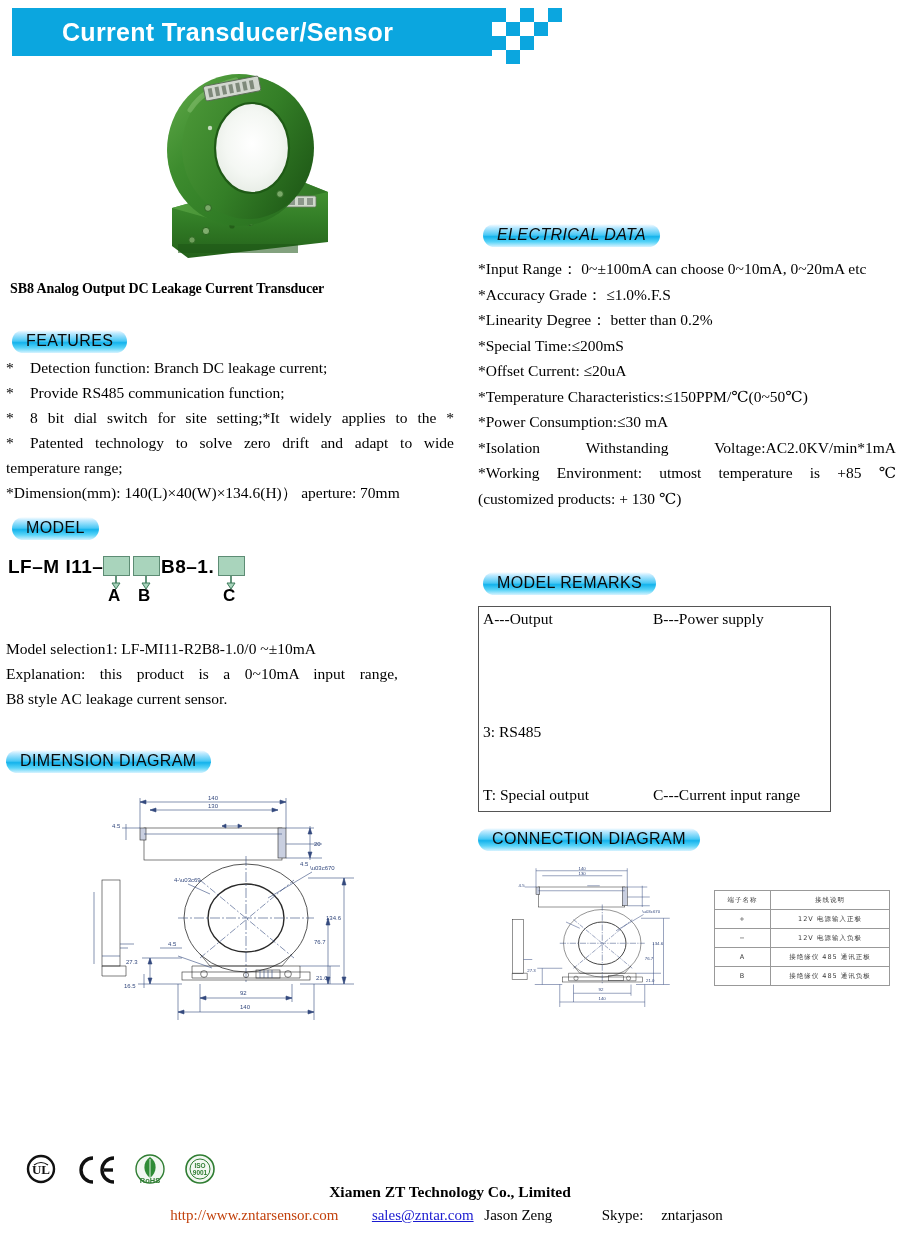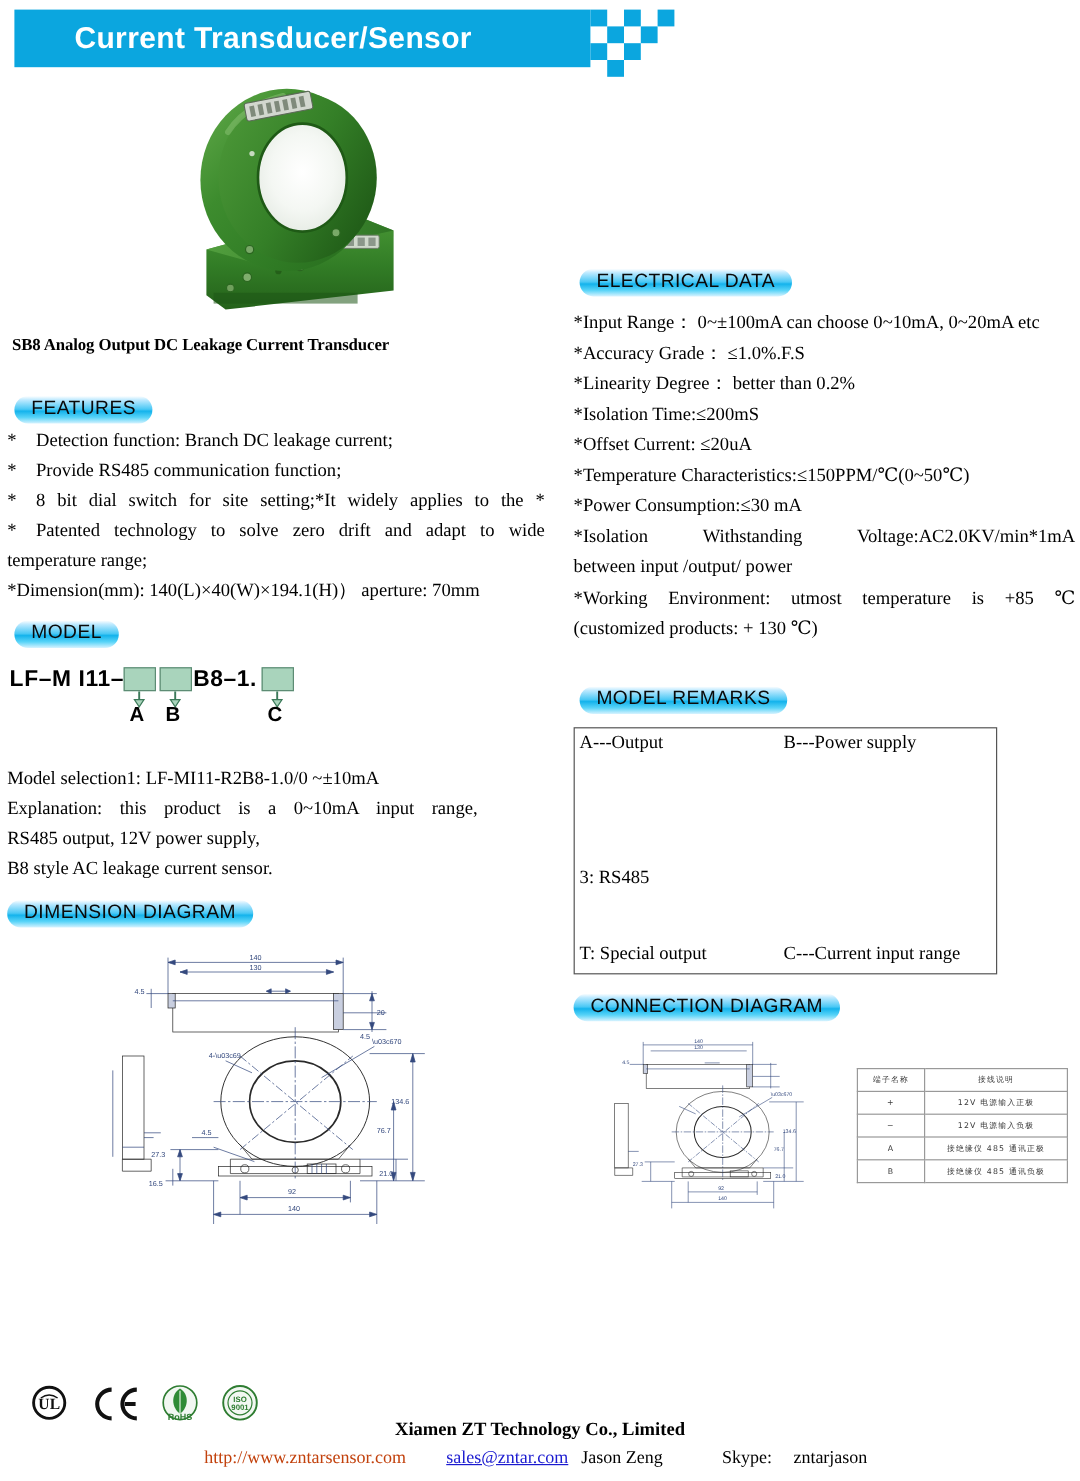--- a/index.html
+++ b/index.html
@@ -74,21 +74,21 @@
     color: #0a0a0a;
     padding: 2px 14px 3px 14px;
     line-height: 18px;
     letter-spacing: .4px;
     white-space: nowrap;
   }
 
   .sec-features  { position: absolute; left: 12px;  top: 330px; }
   .sec-model     { position: absolute; left: 12px;  top: 517px; }
   .sec-dim       { position: absolute; left: 6px;   top: 750px; text-align: center; }
-  .sec-elec      { position: absolute; left: 483px; top: 224px; }
+  .sec-elec      { position: absolute; left: 483px; top: 224px; font-style: italic; }
   .sec-remarks   { position: absolute; left: 483px; top: 572px; }
   .sec-conn      { position: absolute; left: 478px; top: 828px; }
 
   
   .features {
     position: absolute;
     left: 6px; top: 355px;
     width: 448px;
     font-size: 15.5px;
     line-height: 25px;
@@ -326,21 +326,21 @@
   </div>
   <div class="feat-row">
     <span class="feat-star">*</span>
     <span class="feat-txt j">8 bit dial switch for site setting;*It widely applies to the *</span>
   </div>
   <div class="feat-row">
     <span class="feat-star">*</span>
     <span class="feat-txt j">Patented technology to solve zero drift and adapt to wide</span>
   </div>
   <div class="feat-plain">temperature range;</div>
-  <div class="feat-plain">*Dimension(mm): 140(L)×40(W)×194.1(H)）   aperture: 70mm</div>
+  <div class="feat-plain">*Dimension(mm): 140(L)×40(W)×134.6(H)）   aperture: 70mm</div>
 </div>
 
 <div class="sec-model">
   <span class="badge">MODEL</span>
 </div>
 
 <div class="model-code">
   <span class="mc-text" style="left:0px;">LF–M I11–</span>
   <span class="mc-box" style="left:95px;"></span>
   <span class="mc-box" style="left:125px;"></span>
@@ -361,21 +361,20 @@
   </svg>
 
   <span class="mc-lab" style="left:100px;">A</span>
   <span class="mc-lab" style="left:130px;">B</span>
   <span class="mc-lab" style="left:215px;">C</span>
 </div>
 
 <div class="model-expl">
   <div>Model selection1: LF-MI11-R2B8-1.0/0 ~±10mA</div>
   <div class="j">Explanation: this product is a 0~10mA input range,</div>
-  <div>RS485 output, 12V power supply,</div>
   <div>B8 style AC leakage current sensor.</div>
 </div>
 
 <div class="sec-dim">
   <span class="badge">DIMENSION DIAGRAM</span>
 </div>
 
 <div class="dim-diagram">
   <svg width="292" height="240" viewBox="0 0 292 240">
     <g stroke="#34497e" fill="none" stroke-width="0.6">
@@ -493,26 +492,25 @@
 </div>
 
 <div class="sec-elec">
   <span class="badge">ELECTRICAL DATA</span>
 </div>
 
 <div class="elec">
   <div>*Input Range： 0~±100mA can choose 0~10mA, 0~20mA etc</div>
   <div>*Accuracy Grade： ≤1.0%.F.S</div>
   <div>*Linearity Degree： better than 0.2%</div>
-  <div>*Isolation Time:≤200mS</div>
+  <div>*Special Time:≤200mS</div>
   <div>*Offset Current: ≤20uA</div>
   <div>*Temperature Characteristics:≤150PPM/℃(0~50℃)</div>
   <div>*Power Consumption:≤30 mA</div>
   <div class="j">*Isolation Withstanding Voltage:AC2.0KV/min*1mA</div>
-  <div>between input /output/ power</div>
   <div class="j">*Working Environment: utmost temperature is +85 ℃</div>
   <div>(customized products: + 130  ℃)</div>
 </div>
 
 <div class="sec-remarks">
   <span class="badge">MODEL REMARKS</span>
 </div>
 
 <div class="remarks-table">
   <div class="rt-row rt-top">

